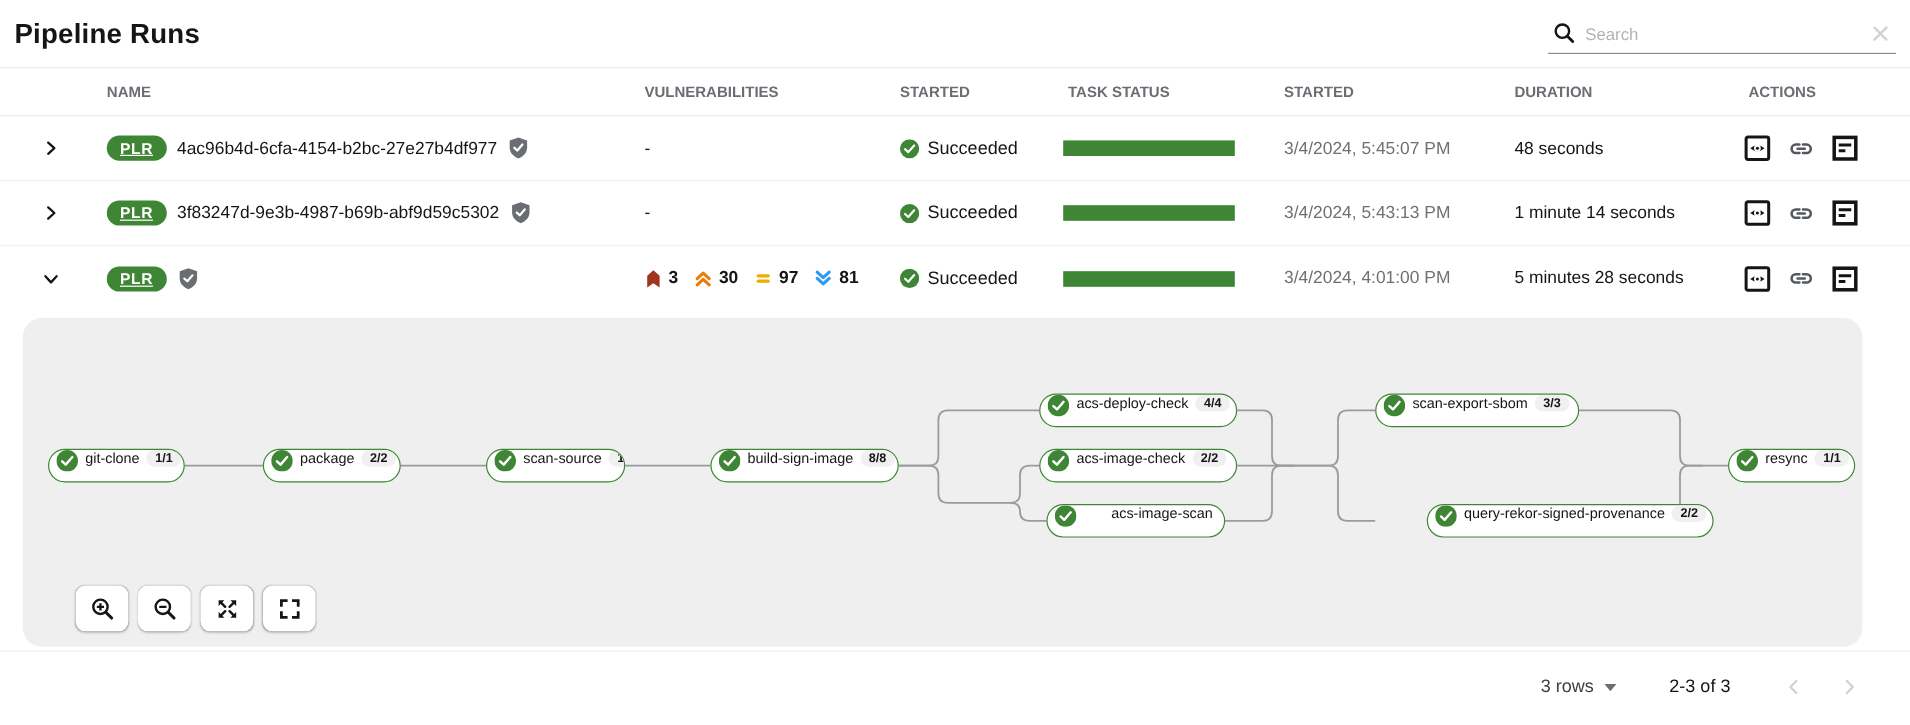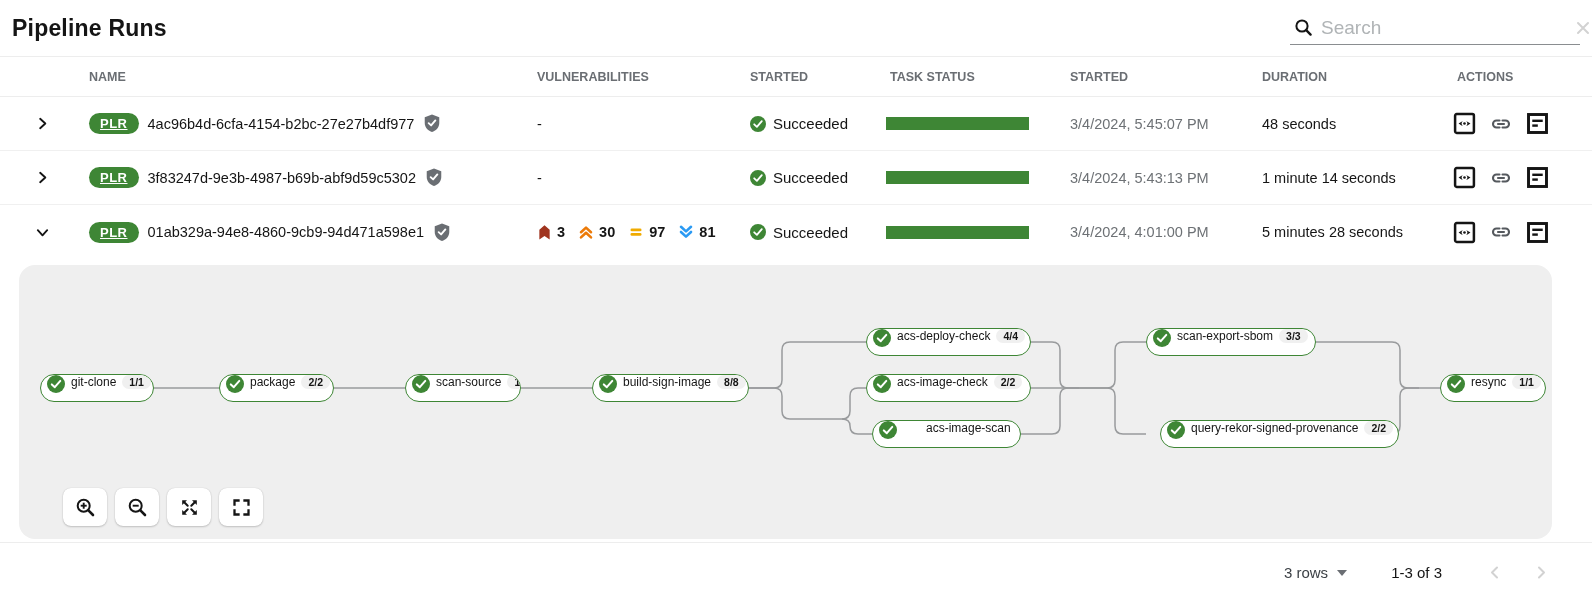--- a/index.html
+++ b/index.html
@@ -5,21 +5,21 @@
   * { margin:0; padding:0; box-sizing:border-box; }
   html,body { width:1592px; height:604px; background:#fff; overflow:hidden;
     font-family:"Liberation Sans", sans-serif; color:#151515; }
 
   
   .top-header { height:57px; display:flex; align-items:center; justify-content:space-between;
     padding:0 12px; border-bottom:1px solid #ededed; }
   .page-title { font-size:23px; font-weight:700; letter-spacing:.2px; }
   .search-box { display:flex; align-items:center; width:290px; height:34px;
     border-bottom:1px solid #8a8d90; gap:8px; padding:0 4px; }
-  .search-box input { flex:1; border:none; outline:none; font-size:19px; color:#0369a1;
+  .search-box input { flex:1; border:none; outline:none; font-size:14px; color:#0369a1;
     font-family:"Liberation Sans", sans-serif; background:transparent; }
   .search-box input::placeholder { color:#b0b4b6; }
   .icon-btn { background:none; border:none; padding:0; cursor:pointer; display:flex; align-items:center; }
 
   
   .grid { display:grid; grid-template-columns:85px 448px 213px 140px 180px 192px 195px 1fr; align-items:center; }
   .thead { height:40px; border-bottom:1px solid #ededed; }
   .thead .hcell { font-size:12.5px; font-weight:700; color:#6a6e73; padding-left:4px; }
   .trow { height:54px; border-bottom:1px solid #f0f0f0; }
   .trow.expanded { border-bottom:none; }
@@ -242,21 +242,20 @@
         <button class="expander">
           <span style="display:flex;">
             <svg width="15" height="15" viewBox="0 0 16 16">
               <path d="M5.5 3 L11 8 L5.5 13" fill="none" stroke="#151515" stroke-width="2" stroke-linecap="round" stroke-linejoin="round"></path>
             </svg>
           </span>
         </button>
       </div>
       <div class="cell c-name">
         <span class="plr-badge">PLR</span>
-        <span class="run-name">01ab329a-94e8-4860-9cb9-94d471a598e1</span>
         <span style="display:flex;">
           <svg width="18" height="19" viewBox="0 0 16 17">
             <path d="M8 0.5 L14.5 2.8 V8 c0 4.4-3.4 7-6.5 8.2 C4.9 15 1.5 12.4 1.5 8 V2.8 Z" fill="var(--gray-icon)"></path>
             <path d="M5 8.2 L7.2 10.2 L11 5.8" fill="none" stroke="#fff" stroke-width="1.7" stroke-linecap="round" stroke-linejoin="round"></path>
           </svg>
         </span>
       </div>
       <div class="cell c-vuln">
         <span class="sev-item">
           <span style="display:flex;">
@@ -441,21 +440,21 @@
       <div class="pl-node" style="left: 1127px; top: 63px; width: 170px;">
         <span style="display:flex;">
           <svg width="18" height="18" viewBox="0 0 18 18">
             <circle cx="9" cy="9" r="9" fill="var(--green)"></circle>
             <path d="M4.8 9.4 L7.8 12.2 L13.3 5.9" fill="none" stroke="#fff" stroke-width="2" stroke-linecap="round" stroke-linejoin="round"></path>
           </svg>
         </span>
         <span>scan-export-sbom</span>
         <span class="node-badge">3/3</span>
       </div>
-      <div class="pl-node" style="left: 1141px; top: 155px; width: 239px;">
+      <div class="pl-node" style="left: 1170px; top: 155px; width: 239px;">
         <span style="display:flex;">
           <svg width="18" height="18" viewBox="0 0 18 18">
             <circle cx="9" cy="9" r="9" fill="var(--green)"></circle>
             <path d="M4.8 9.4 L7.8 12.2 L13.3 5.9" fill="none" stroke="#fff" stroke-width="2" stroke-linecap="round" stroke-linejoin="round"></path>
           </svg>
         </span>
         <span>query-rekor-signed-provenance</span>
         <span class="node-badge">2/2</span>
       </div>
       <div class="pl-node" style="left: 1421px; top: 109px; width: 106px;">
@@ -522,21 +521,21 @@
     </div>
 </div>
 
 <div class="footer">
   <button class="rows-select">
     <span>3 rows</span>
     <svg width="10" height="6" viewBox="0 0 10 6">
         <polygon points="0,0 10,0 5,6" fill="#6a6e73"></polygon>
       </svg>
   </button>
-  <span class="range-label">1-3 of 3</span>
+  <span class="range-label">2-3 of 3</span>
   <div class="pager">
     <button class="pg-btn">
       <svg width="17" height="17" viewBox="0 0 17 17">
           <path d="M11 3.5 L6 8.5 L11 13.5" fill="none" stroke="#d2d2d2" stroke-width="2" stroke-linecap="round" stroke-linejoin="round"></path>
         </svg>
     </button>
     <button class="pg-btn">
       <svg width="17" height="17" viewBox="0 0 17 17">
           <path d="M6 3.5 L11 8.5 L6 13.5" fill="none" stroke="#d2d2d2" stroke-width="2" stroke-linecap="round" stroke-linejoin="round"></path>
         </svg>

